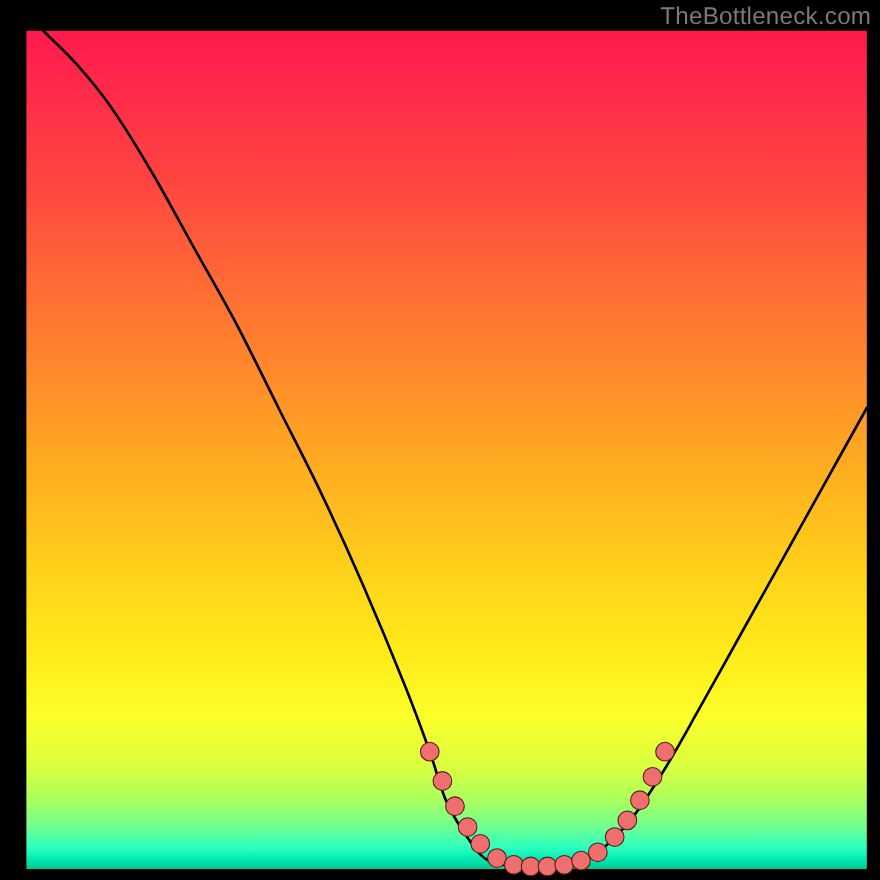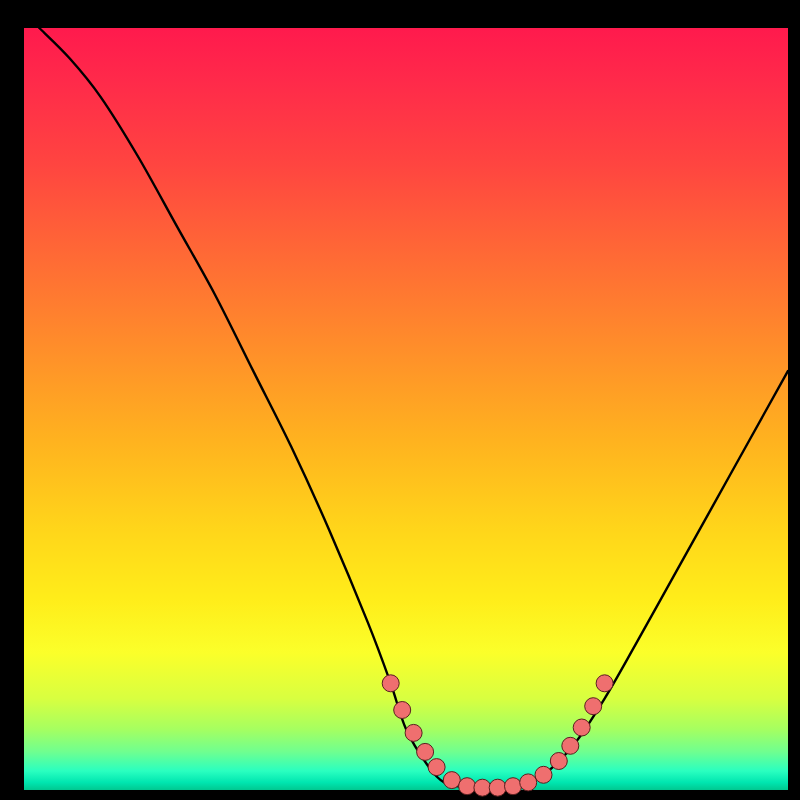--- a/index.html
+++ b/index.html
@@ -76,13 +76,14 @@
       <circle cx="513.0" cy="786.2" r="8.5" fill="#ef6f6f" stroke="#5a1f1f" stroke-width="1"></circle>
       <circle cx="528.2" cy="782.4" r="8.5" fill="#ef6f6f" stroke="#5a1f1f" stroke-width="1"></circle>
       <circle cx="543.5" cy="774.8" r="8.5" fill="#ef6f6f" stroke="#5a1f1f" stroke-width="1"></circle>
       <circle cx="558.8" cy="761.0" r="8.5" fill="#ef6f6f" stroke="#5a1f1f" stroke-width="1"></circle>
       <circle cx="570.3" cy="745.8" r="8.5" fill="#ef6f6f" stroke="#5a1f1f" stroke-width="1"></circle>
       <circle cx="581.7" cy="727.5" r="8.5" fill="#ef6f6f" stroke="#5a1f1f" stroke-width="1"></circle>
       <circle cx="593.2" cy="706.2" r="8.5" fill="#ef6f6f" stroke="#5a1f1f" stroke-width="1"></circle>
       <circle cx="604.6" cy="683.3" r="8.5" fill="#ef6f6f" stroke="#5a1f1f" stroke-width="1"></circle>
     </svg>
 
+  <div class="watermark">TheBottleneck.com</div>
 </div>
 
 </body></html>

